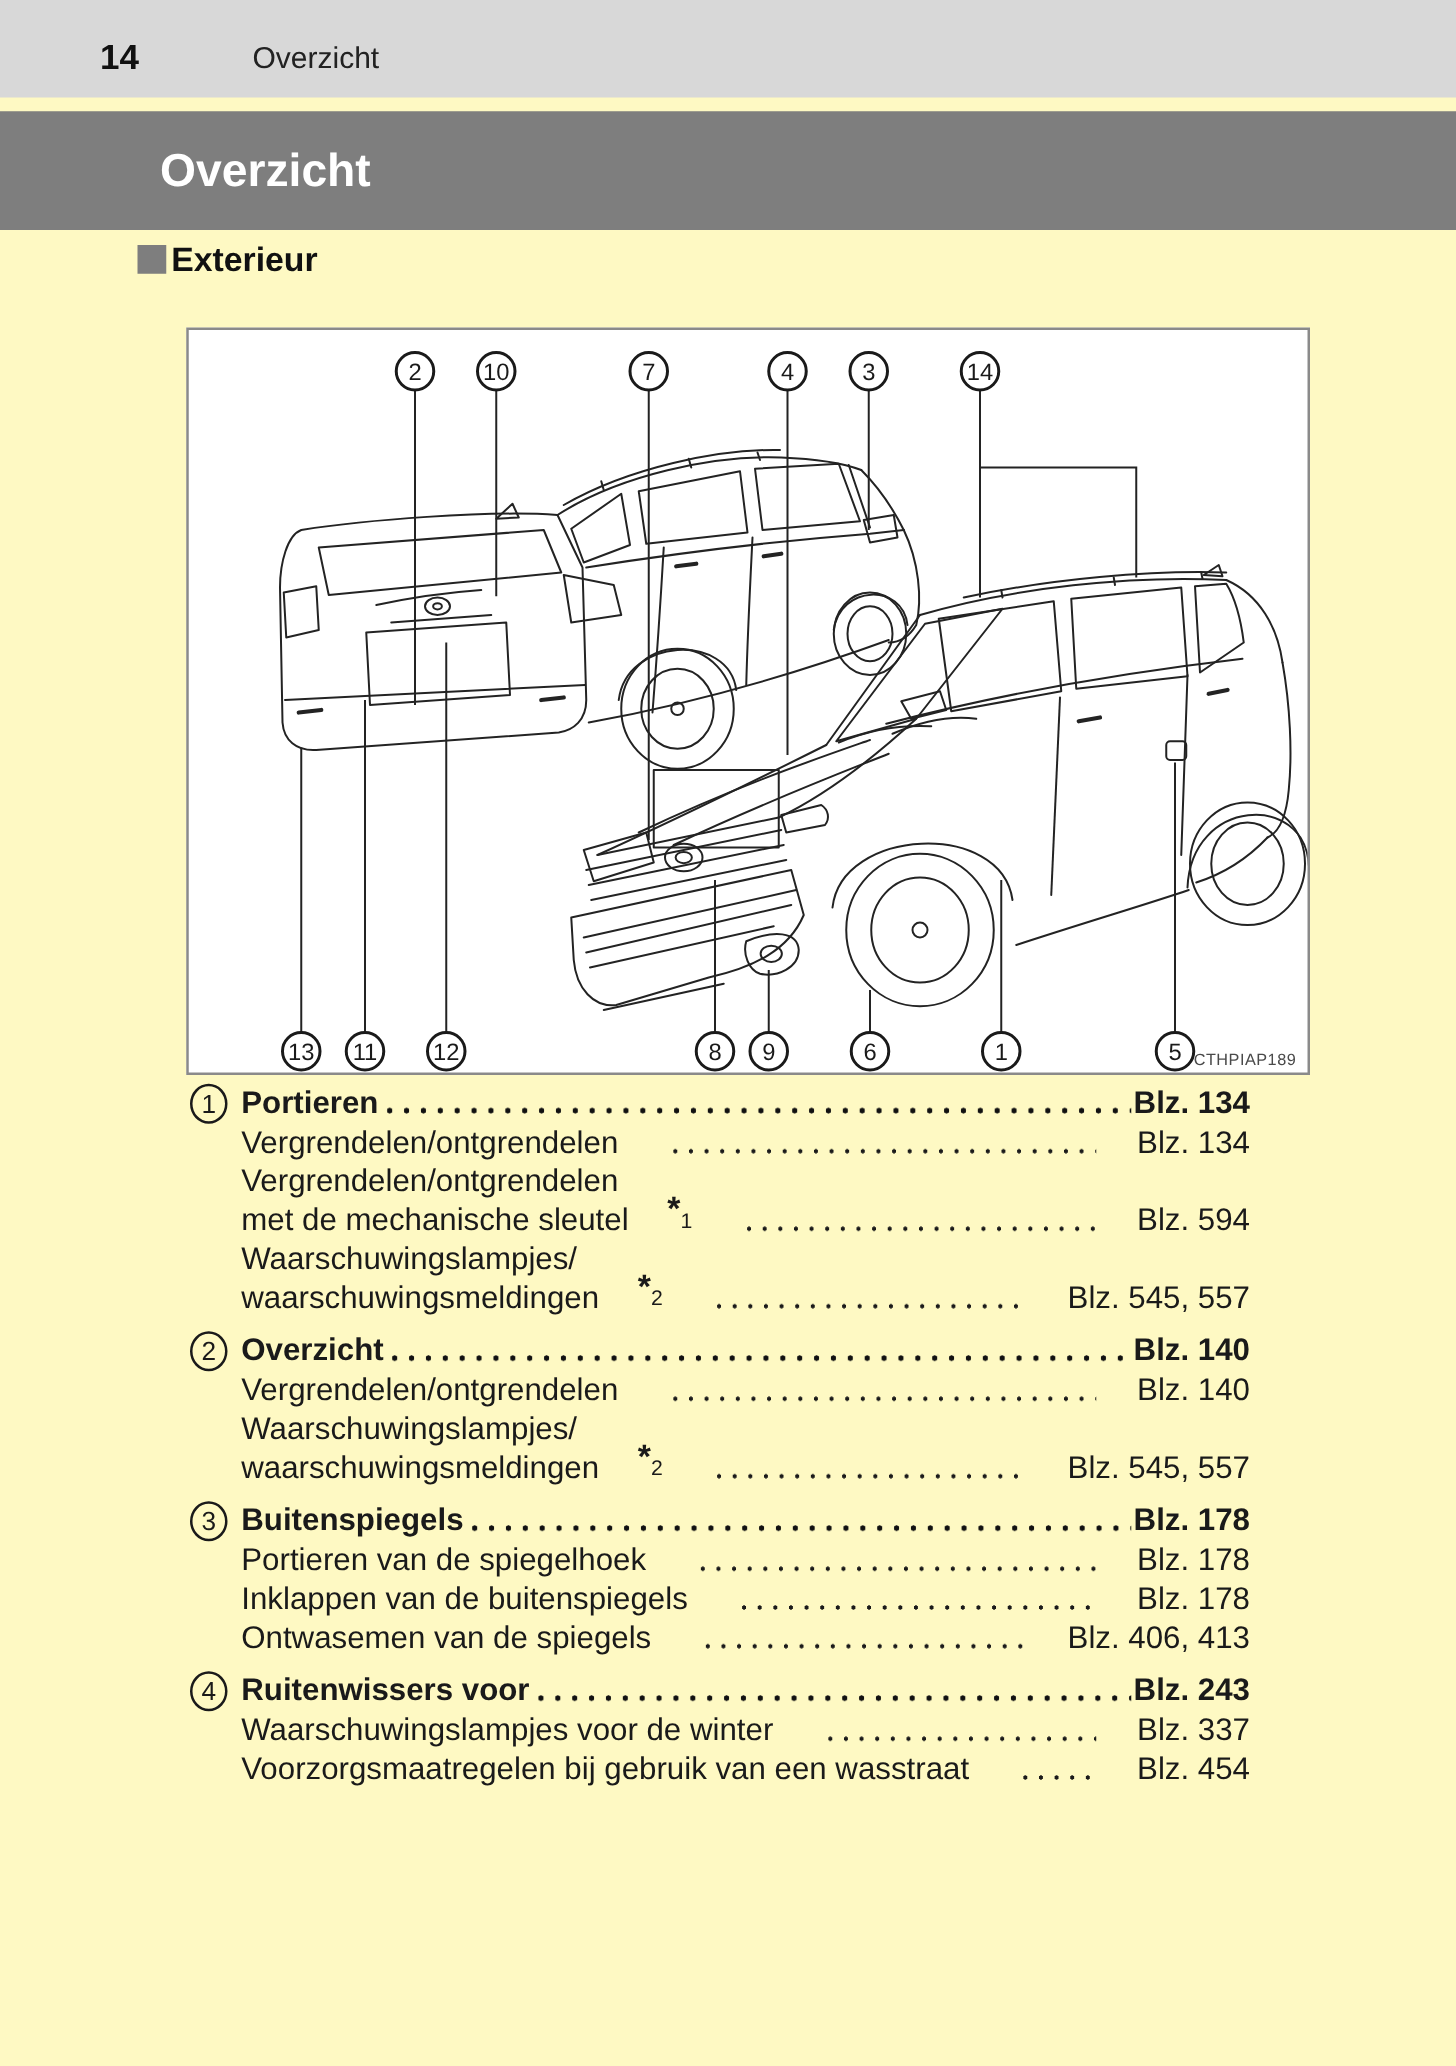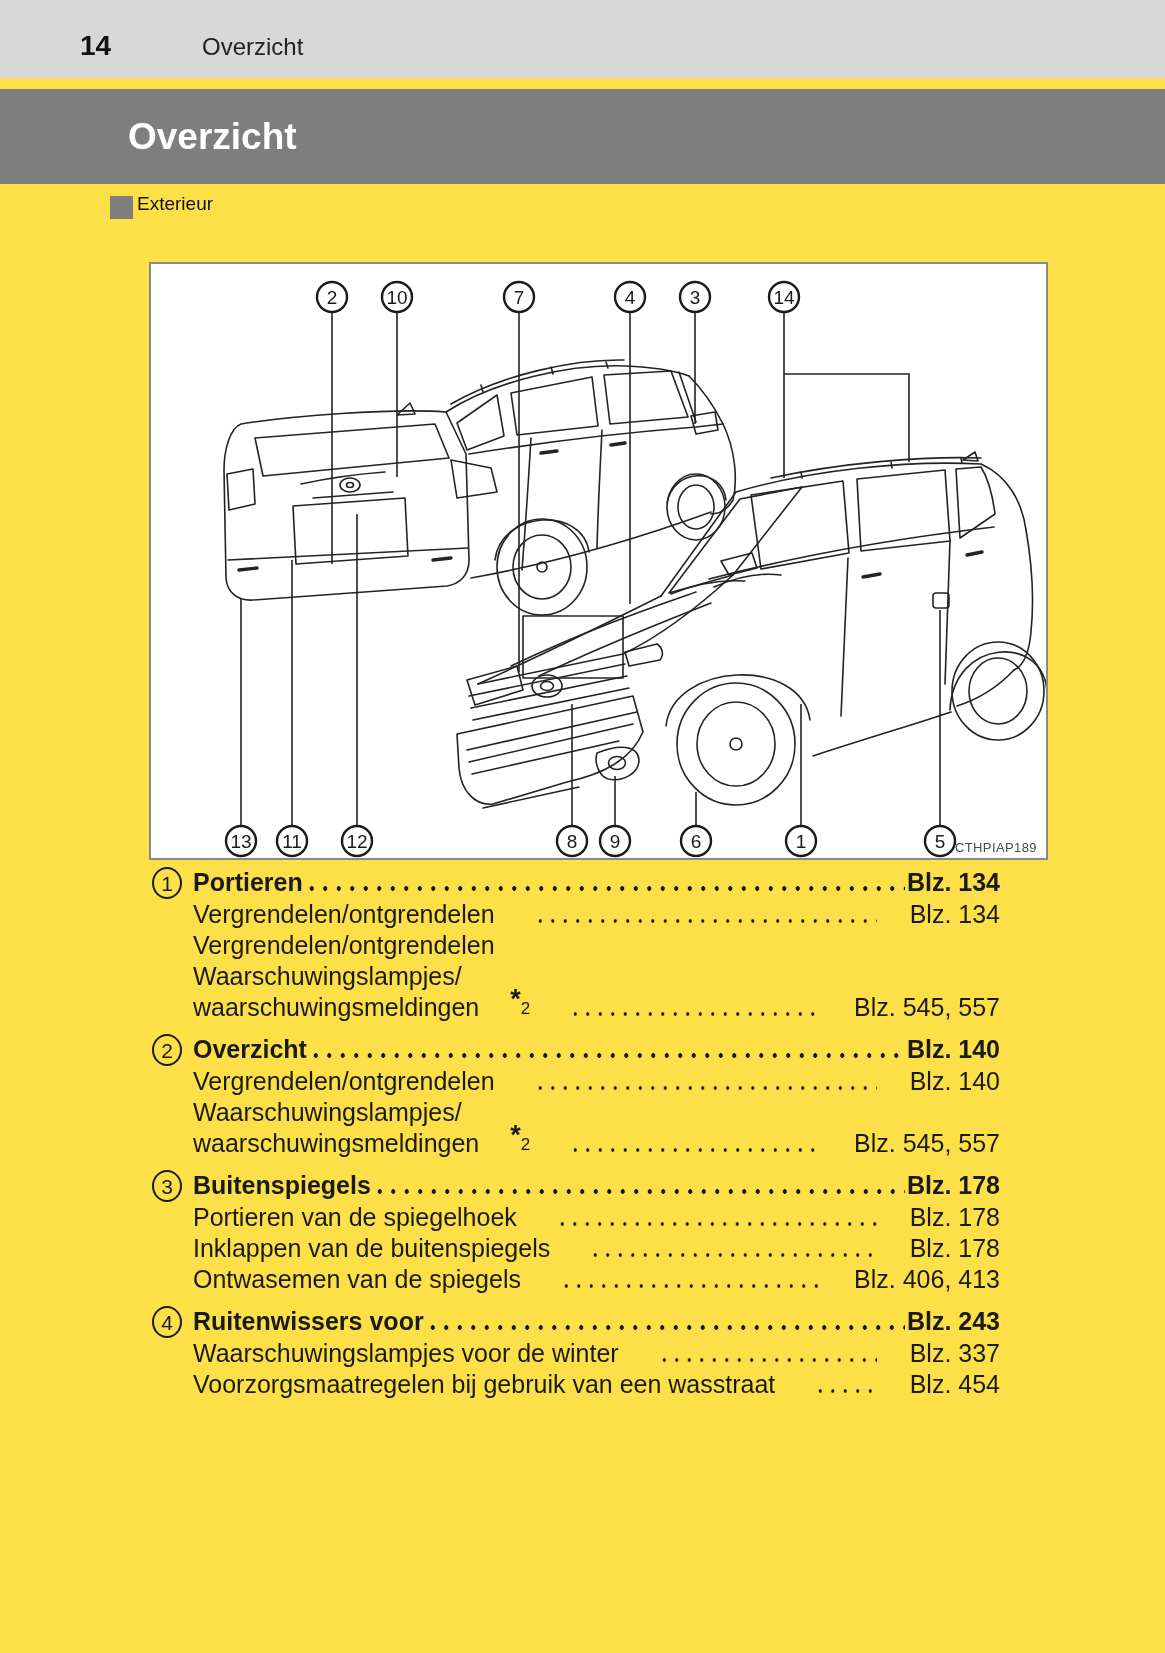--- a/index.html
+++ b/index.html
@@ -1,28 +1,28 @@
 <!DOCTYPE html>
 <html><head>
 <meta charset="utf-8">
 <style>
   html,body{margin:0;padding:0;background:#fff;}
-  .page{position:relative;width:1165px;height:1653px;background:#fde047;overflow:hidden;
+  .page{position:relative;width:1165px;height:1653px;background:#fef9c3;overflow:hidden;
         font-family:"Liberation Sans","DejaVu Sans",sans-serif;color:#1a1a1a;}
   
   .topbar{position:absolute;top:0;left:0;width:1165px;height:78px;background:#d8d8d8;}
   .topbar .num{position:absolute;left:80px;top:30px;font-size:28px;font-weight:bold;color:#111;}
   .topbar .chap{position:absolute;left:202px;top:33px;font-size:24px;color:#222;}
   
   .band{position:absolute;top:89px;left:0;width:1165px;height:95px;background:#7e7e7e;}
   .band .title{position:absolute;left:128px;top:27px;font-size:37px;font-weight:bold;color:#ffffff;}
   
   .sectionhead{position:absolute;top:193px;left:110px;display:flex;align-items:flex-start;}
   .sectionhead .sq{width:23px;height:23px;background:#7e7e7e;margin:3px 4px 0 0;flex:0 0 auto;}
-  .sectionhead .txt{font-size:19px;font-weight:normal;color:#111;text-align:right;}
+  .sectionhead .txt{font-size:27px;font-weight:bold;color:#111;text-align:right;}
   
   .diagbox{position:absolute;top:262px;left:149px;width:899px;height:598px;
            border:2px solid #8a8a8a;box-sizing:border-box;background:#fff;}
   .diagbox svg{display:block;}
   .diagcode{position:absolute;right:9px;bottom:3px;font-size:13px;color:#4a4a4a;letter-spacing:.4px;}
   
   .toc{position:absolute;top:866px;left:152px;width:848px;}
   .row{display:flex;align-items:stretch;height:31px;line-height:31px;white-space:nowrap;font-size:25px;}
   .row.heading{height:33px;line-height:33px;margin-top:10px;font-weight:bold;}
   .row.heading:first-child{margin-top:0;}
@@ -243,20 +243,26 @@
       <span class="ref">Blz. 134</span>
     </div>
     <div class="row sub">
       <span class="label">Vergrendelen/ontgrendelen</span>
       <span class="leader"></span>
       <span class="ref">Blz. 134</span>
     </div>
     <div class="row cont">
       <span class="label">Vergrendelen/ontgrendelen</span>
     </div>
+    <div class="row sub">
+      <span class="label">met de mechanische sleutel</span>
+        <span class="fn"><span class="fn-star">*</span><span class="fn-num">1</span></span>
+      <span class="leader"></span>
+      <span class="ref">Blz. 594</span>
+    </div>
     <div class="row cont">
       <span class="label">Waarschuwingslampjes/</span>
     </div>
     <div class="row sub">
       <span class="label">waarschuwingsmeldingen</span>
         <span class="fn"><span class="fn-star">*</span><span class="fn-num">2</span></span>
       <span class="leader"></span>
       <span class="ref">Blz. 545, 557</span>
     </div>
 

